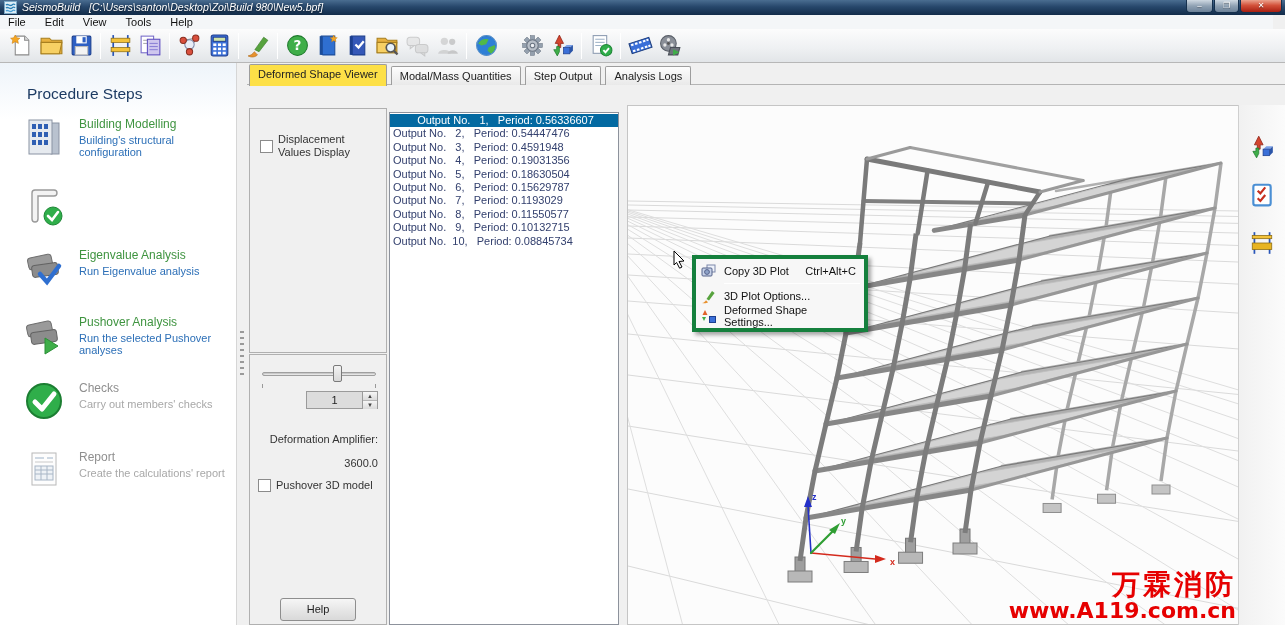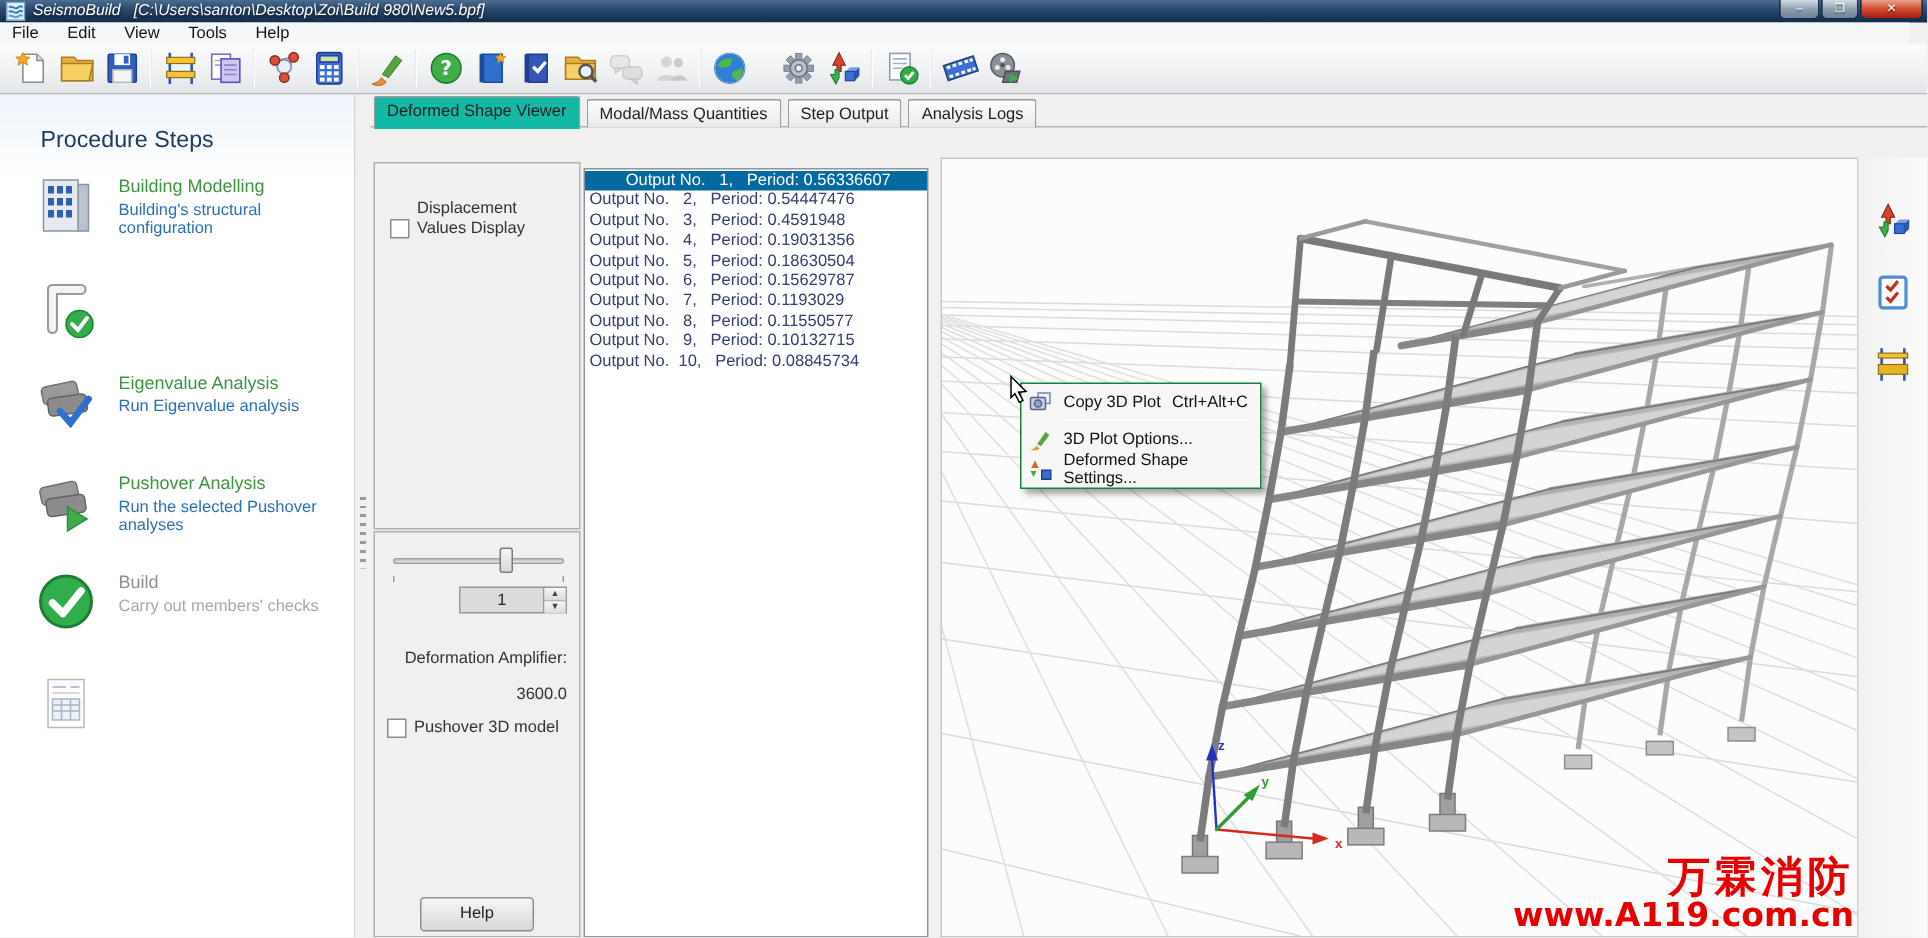--- a/index.html
+++ b/index.html
@@ -51,29 +51,29 @@
   .splitter .grip { position:absolute; left:3px; top:268px; width:4px; height:48px;
     background:repeating-linear-gradient(180deg,#9a9a9a 0 2px,transparent 2px 6px); }
 
   .content { flex:1; position:relative; background:#f0f0f0; }
 
   
   .tabstrip { position:absolute; top:0; left:0; right:0; height:22px; border-bottom:1px solid #b4b4b4; padding-left:2px; }
   .tab { display:inline-block; margin-right:1px; padding:3px 8px 3px; font-size:11px; color:#222;
     border:1px solid #9d9d9d; border-bottom:none; border-radius:2px 2px 0 0;
     background:linear-gradient(180deg,#fdfdfd,#e9e9e9); position:relative; top:3px; }
-  .tab.active { background:#14b8a6; top:1px; padding-bottom:6px; z-index:3; }
+  .tab.active { background:#fde047; top:1px; padding-bottom:6px; z-index:3; }
 
   .pane { position:absolute; top:22px; left:0; right:0; bottom:0; }
 
   
   .box { position:absolute; left:2px; width:138px; background:#f0f0f0; border:1px solid #b0b0b0; }
   .box1 { top:23px; height:245px; }
   .box2 { top:269px; bottom:0; }
-  .chk { display:flex; gap:5px; align-items:flex-end; }
+  .chk { display:flex; gap:5px; align-items:center; }
   .chkbox { width:13px; height:13px; background:#fff; border:1px solid #8b8b8b; flex:none; }
   .chklabel { font-size:11px; color:#333; line-height:13px; }
   .disp-chk { position:absolute; left:10px; top:24px; width:118px; }
 
   .slider { position:absolute; left:12px; top:9px; width:114px; height:18px; }
   .groove { position:absolute; left:0; right:0; top:8px; height:4px; background:#e8e8e8;
     border:1px solid #9f9f9f; border-radius:2px; box-shadow:inset 1px 1px 1px rgba(0,0,0,.15); }
   .thumb { position:absolute; left:62%; top:1px; width:9px; height:17px; background:linear-gradient(180deg,#f4f4f4,#d8d8d8);
     border:1px solid #7a7a7a; border-radius:2px; }
   .tick { position:absolute; top:20px; width:1px; height:4px; background:#999; }
@@ -103,21 +103,21 @@
     border:1px solid #c5c5c5; border-right:none; overflow:hidden; }
   .viewport svg.scene { position:absolute; left:0; top:0; }
 
   .watermark { position:absolute; right:2px; bottom:2px; text-align:right; color:#e60000; font-weight:bold;
     font-family:"DejaVu Sans","Liberation Sans",sans-serif; line-height:1.02; z-index:5; }
   .wm1 { font-size:28px; letter-spacing:3px; }
   .wm2 { font-size:25px; letter-spacing:1px; }
   .wm3 { font-size:22px; }
 
   
-  .ctxmenu { position:absolute; left:52px; top:149px; width:161px; background:#f7f7f7; border:1px solid #15803d;
+  .ctxmenu { position:absolute; left:64px; top:149px; width:176px; background:#f7f7f7; border:4px solid #15803d;
     box-shadow:3px 3px 4px rgba(0,0,0,.35); padding:2px; z-index:6; }
   .ctxrow { display:flex; align-items:center; gap:7px; height:20px; padding:0 6px 0 3px; font-size:11px; color:#111; }
   .ctxrow svg { width:16px; height:16px; flex:none; }
   .ctxshortcut { margin-left:auto; color:#111; }
   .ctxsep { height:1px; background:#d8d8d8; margin:2px 2px 2px 26px; border-bottom:1px solid #fff; }
   .cursor { position:absolute; left:45px; top:144px; z-index:7; }
 
   
   .rightstrip { position:absolute; right:0; top:20px; width:47px; bottom:0;
     background:linear-gradient(90deg,#f1f1f1,#fbfbfb); border-left:1px solid #cfcfcf; }
@@ -413,39 +413,43 @@
           <div class="step-sub">Run the selected Pushover analyses</div>
         </div>
       </div>
 
       <div class="step m5 disabled">
         <svg class="sicon" viewBox="0 0 44 44">
           <circle cx="22" cy="22" r="17" fill="#2fae4a" stroke="#1c7e32" stroke-width="2"></circle>
           <path d="M13 23l7 7 12-15" stroke="#fff" stroke-width="5" fill="none" stroke-linecap="round" stroke-linejoin="round"></path>
         </svg>
         <div>
-          <div class="step-title">Build</div>
+          <div class="step-title">Checks</div>
           <div class="step-sub">Carry out members' checks</div>
         </div>
       </div>
 
       <div class="step m6 disabled">
         <svg class="sicon" viewBox="0 0 44 44">
           <rect x="10" y="5" width="24" height="32" fill="#fdfdfd" stroke="#b8b8b8"></rect>
           <line x1="13" y1="10" x2="22" y2="10" stroke="#9fb3c8"></line>
             <line x1="25" y1="10" x2="31" y2="10" stroke="#9fb3c8"></line>
           <line x1="13" y1="14" x2="31" y2="14" stroke="#c9c9c9"></line>
           <g stroke="#a8b6c6">
               <rect x="13" y="18" width="18" height="14" fill="#eef2f6"></rect>
           <line x1="13" y1="22" x2="31" y2="22"></line>
               <line x1="13" y1="26" x2="31" y2="26"></line>
           <line x1="19" y1="18" x2="19" y2="32"></line>
               <line x1="25" y1="18" x2="25" y2="32"></line>
             </g>
         </svg>
+        <div>
+          <div class="step-title">Report</div>
+          <div class="step-sub">Create the calculations' report</div>
+        </div>
       </div>
     </div>
 
     <div class="splitter">
         <div class="grip"></div>
       </div>
 
     <div class="content">
       <div class="tabstrip">
         <span class="tab active">Deformed Shape Viewer</span>

